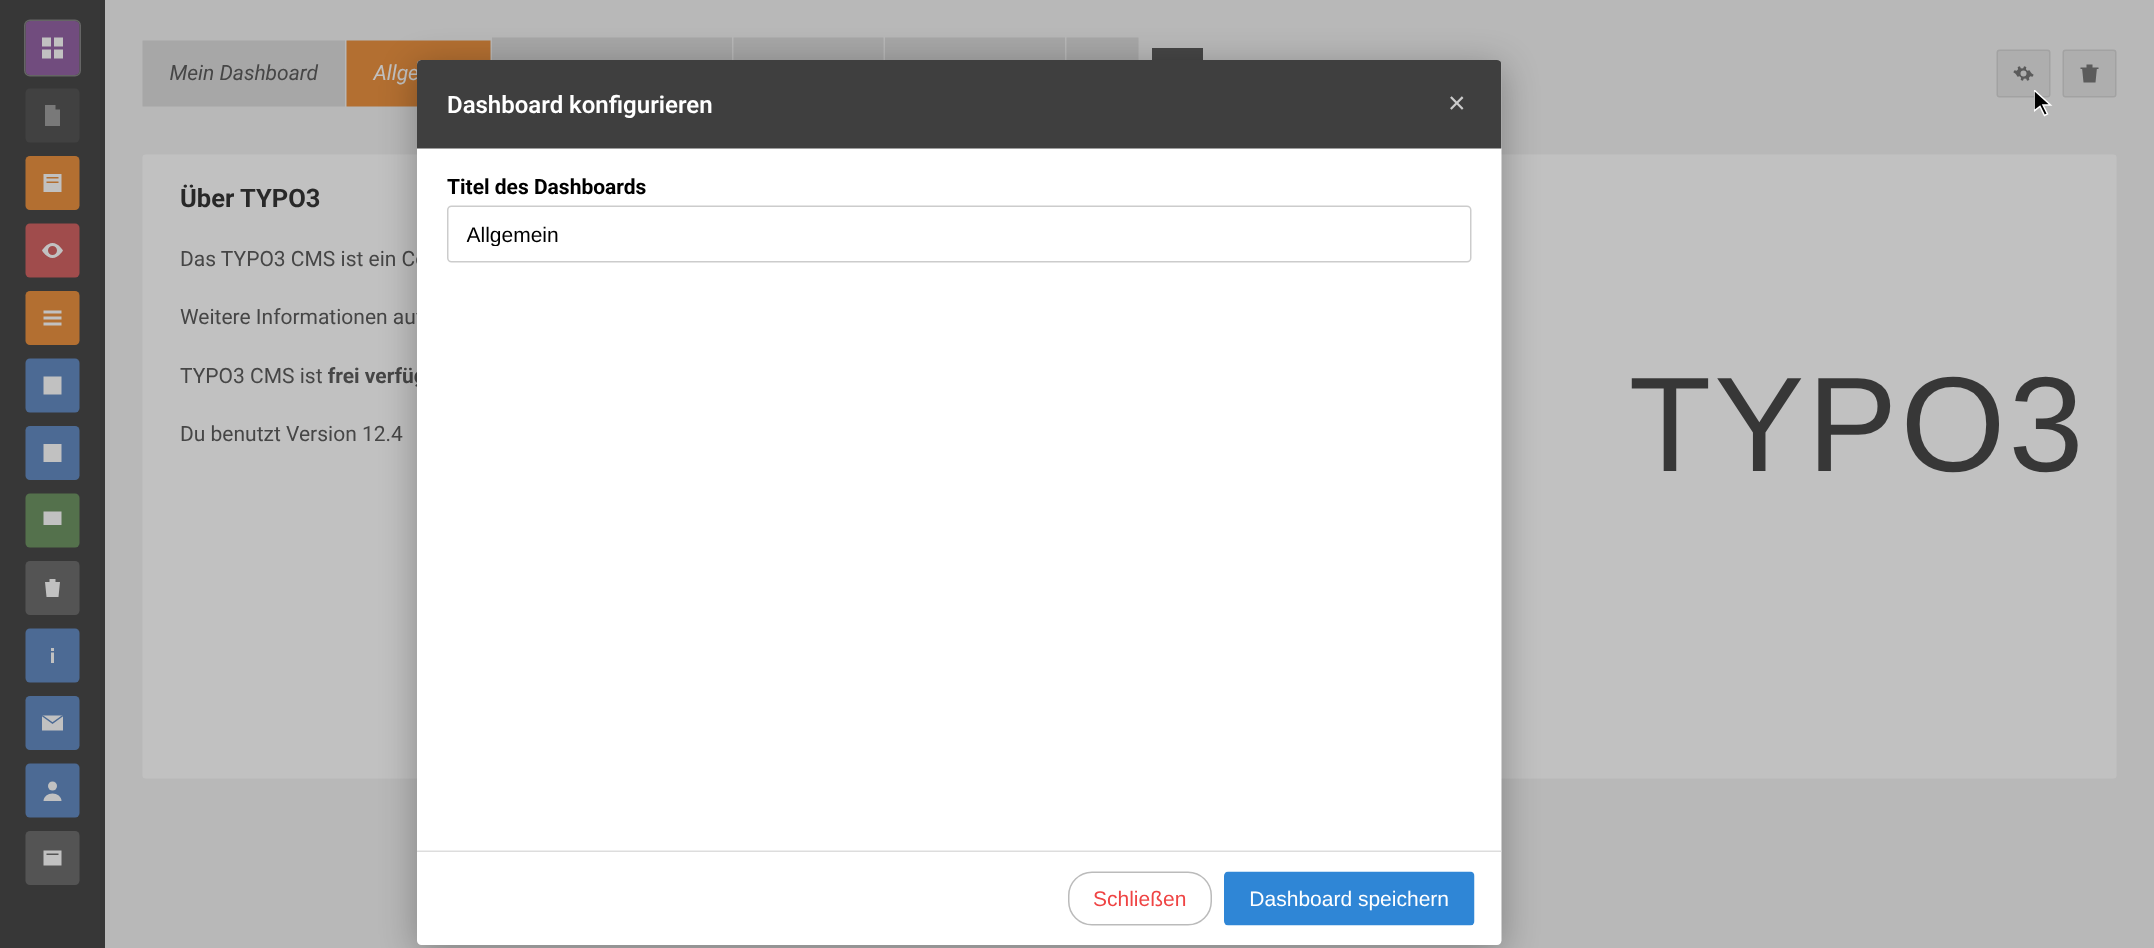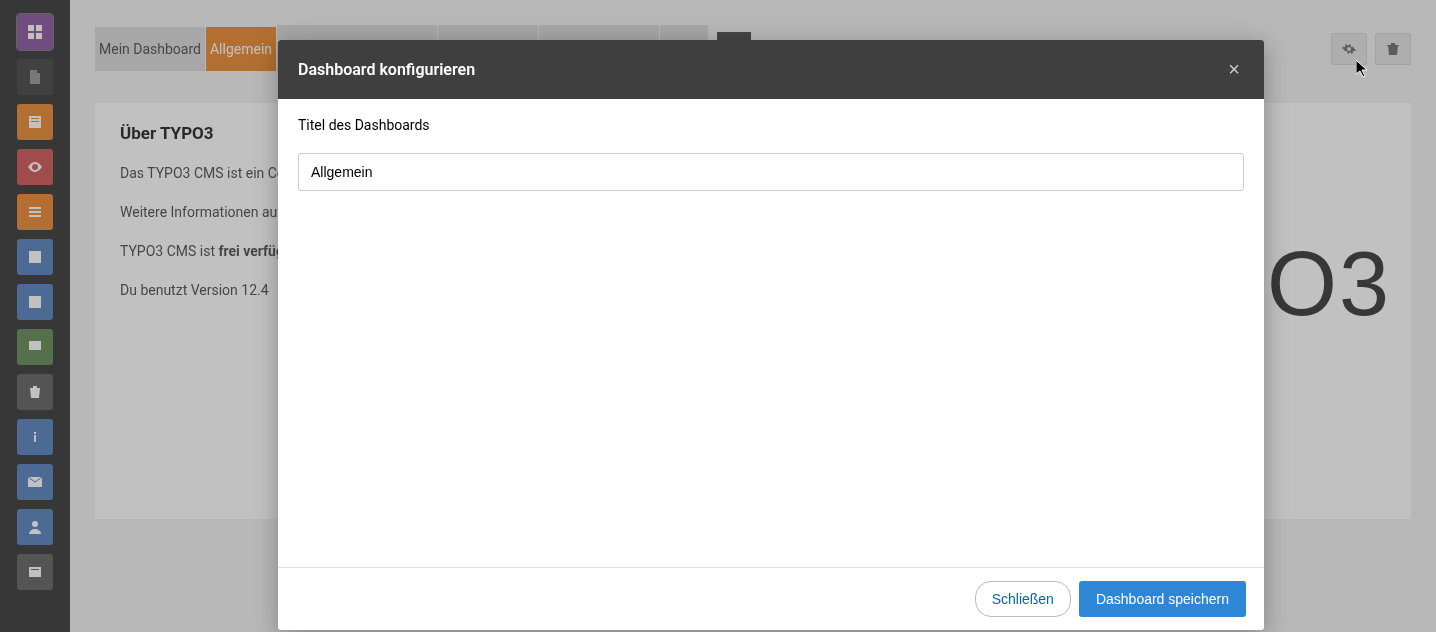--- a/index.html
+++ b/index.html
@@ -13,46 +13,46 @@
     .sidebar-icon.red { background: #c83c3c; }
     .sidebar-icon.blue { background: #3c6fb5; }
     .sidebar-icon.green { background: #4a7a3c; }
     .sidebar-icon.darkgray { background: #4a4a4a; }
     .sidebar-icon.dark { background: #2a2a2a; }
     .sidebar-icon svg { width: 16px; height: 16px; fill: #fff; }
     .sidebar-icon.dark svg { fill: #888; }
     
     .main { position: absolute; left: 70px; top: 0; right: 0; height: 100%; padding: 25px; }
     .tabs { display: flex; gap: 1px; align-items: center; }
-    .tab { padding: 14px 4px; background: #d4d4d4; color: #333; font-size: 14px; cursor: pointer; }
+    .tab { padding: 14px 18px; background: #d4d4d4; color: #333; font-size: 14px; cursor: pointer; font-style: italic; }
     .tab.active { background: #e8770f; color: #fff; }
     .tab-phantom { background: #d4d4d4; height: 48px; }
     .tab-add { background: #333; width: 34px; height: 34px; margin-left: 8px; display: flex; align-items: center; justify-content: center; color: #fff; }
     
     .top-actions { position: absolute; top: 33px; right: 25px; display: flex; gap: 8px; }
     .top-action-btn { width: 36px; height: 32px; background: #e0e0e0; border: 1px solid #ccc; display: flex; align-items: center; justify-content: center; cursor: pointer; border-radius: 2px; }
     .top-action-btn svg { width: 16px; height: 16px; fill: #555; }
     
     .widget { margin-top: 30px; background: #fff; padding: 20px 25px; height: 416px; border-radius: 2px; position: relative; }
     .widget h2 { font-size: 17px; font-weight: 700; margin-bottom: 20px; }
     .widget p { font-size: 14px; line-height: 1.5; margin-bottom: 18px; color: #333; }
     .widget strong { font-weight: 700; }
     .typo { position: absolute; right: 20px; top: 130px; font-size: 90px; font-weight: 400; letter-spacing: 2px; color: #1a1a1a; font-family: "Helvetica Neue", Arial, sans-serif; }
     
     .overlay { position: absolute; inset: 0; background: rgba(100,100,100,0.4); z-index: 10; }
-    .modal { position: absolute; left: 278px; top: 40px; width: 986px; background: #fff; z-index: 20; box-shadow: 0 5px 25px rgba(0,0,0,0.3); border-radius: 3px; overflow: hidden; display: flex; flex-direction: column; }
+    .modal { position: absolute; left: 278px; top: 40px; width: 723px; background: #fff; z-index: 20; box-shadow: 0 5px 25px rgba(0,0,0,0.3); border-radius: 3px; overflow: hidden; display: flex; flex-direction: column; }
     .modal-header { background: #3f3f3f; color: #fff; padding: 18px 20px; display: flex; justify-content: space-between; align-items: center; }
     .modal-title { font-size: 16px; font-weight: 600; }
     .modal-close { background: none; border: none; color: #ccc; font-size: 20px; cursor: pointer; padding: 0 4px; }
     .modal-body { padding: 18px 20px 20px 20px; height: 468px; }
-    .modal-body label { display: block; font-weight: 400; font-size: 14px; margin-bottom: 20px; }
+    .modal-body label { display: block; font-weight: 700; font-size: 14px; margin-bottom: 4px; }
     .modal-body input { width: 100%; padding: 10px 12px; border: 1px solid #ccc; font-size: 14px; border-radius: 3px; }
     .modal-footer { border-top: 1px solid #ddd; padding: 13px 18px 13px 18px; display: flex; justify-content: flex-end; gap: 8px; }
     .btn { padding: 9px 16px; font-size: 14px; border-radius: 3px; cursor: pointer; border: 1px solid transparent; }
-    .btn-default { background: #fff; border-color: #bbb; color: #0369a1; border-radius: 16px; }
+    .btn-default { background: #fff; border-color: #bbb; color: #ef4444; border-radius: 16px; }
     .btn-primary { background: #2f86d6; color: #fff; text-align: center; }
     
     .cursor { position: absolute; left: 1356px; top: 60px; z-index: 30; pointer-events: none; }
   </style>
 </head>
 <body>
 
 <div class="sidebar">
   <div class="sidebar-icon purple active">
       <svg viewBox="0 0 16 16">

